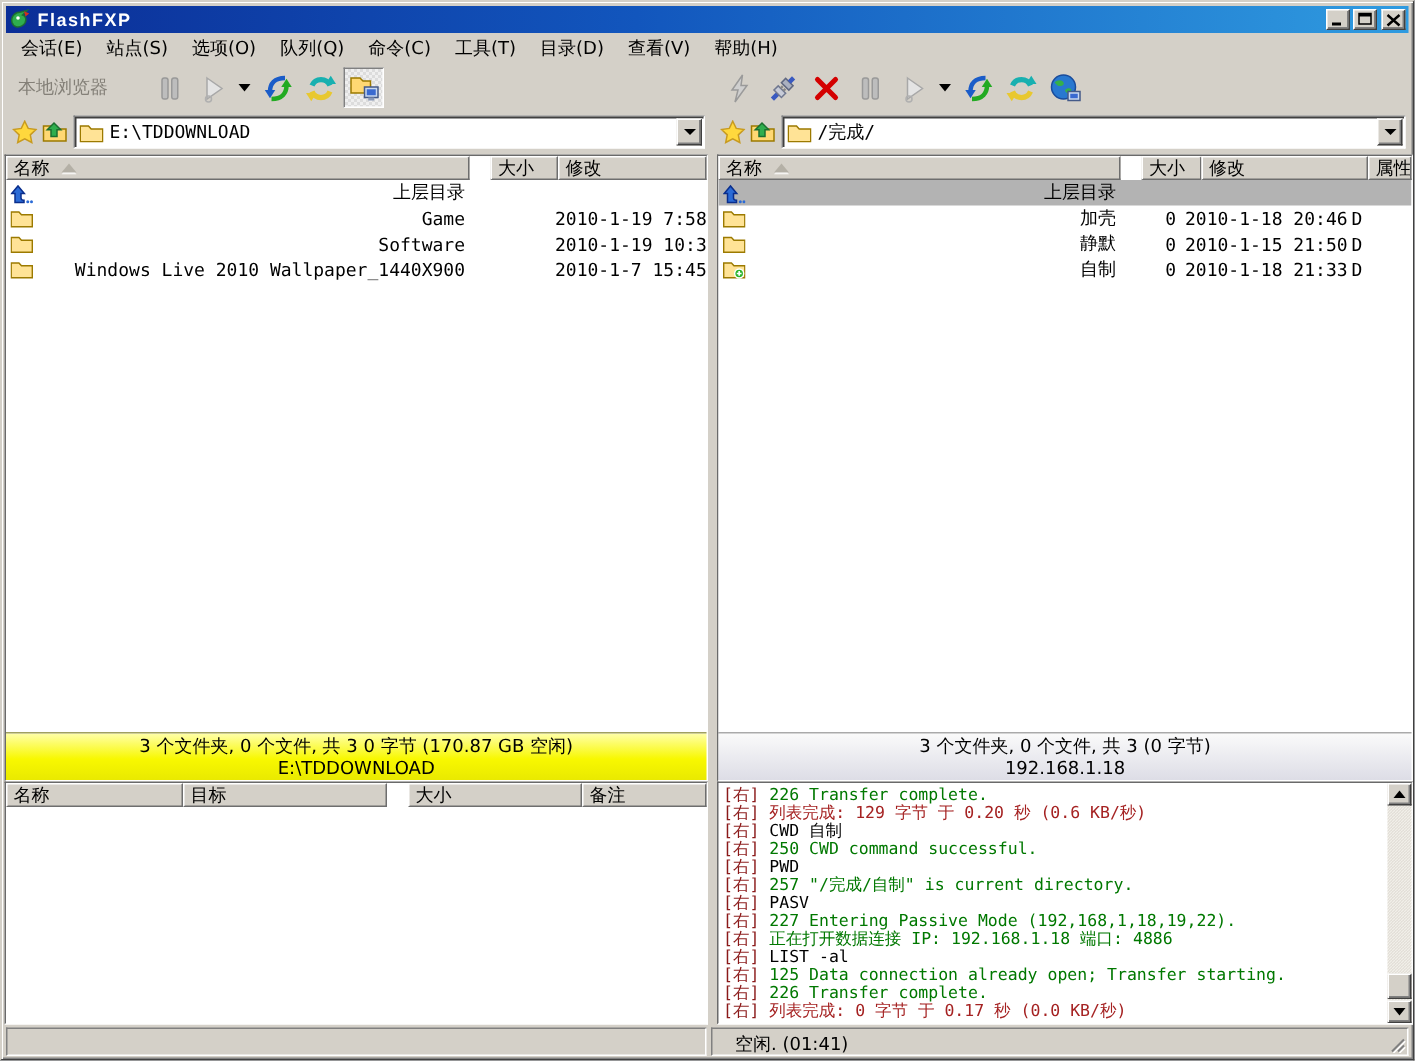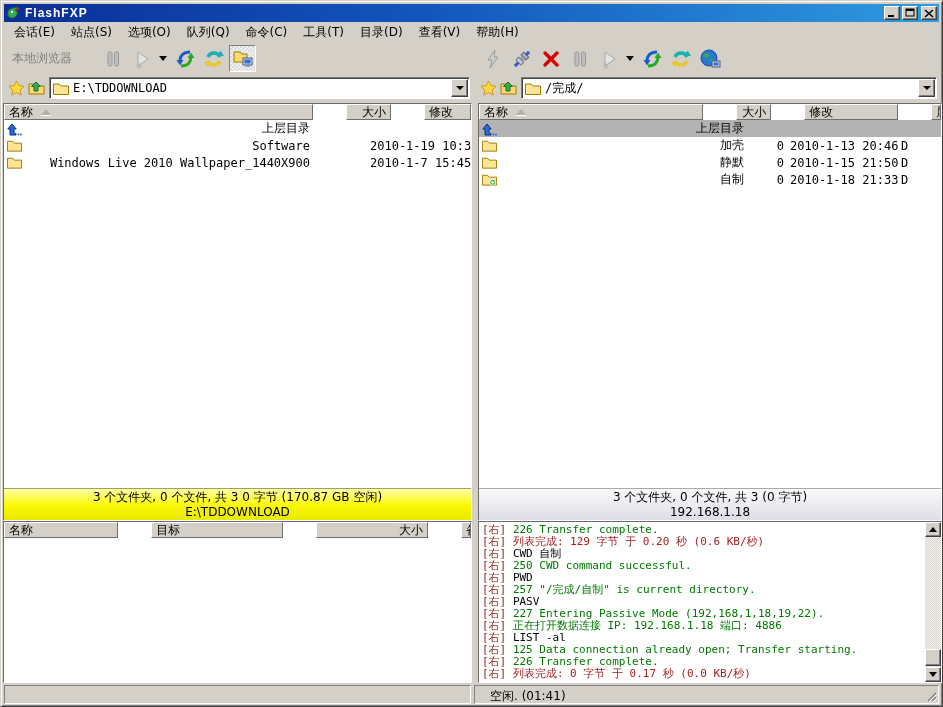--- a/index.html
+++ b/index.html
@@ -47,24 +47,24 @@
     box-shadow:inset 1px 1px 0 #404040;display:flex;align-items:center;padding-left:3px;}
   .combo-text{flex:1;padding-left:4px;font-family:"DejaVu Sans Mono",monospace;font-size:12px;white-space:nowrap;overflow:hidden;}
   .combo-btn{width:17px;height:18px;margin-right:1px;background:#d4d0c8;
     border:1px solid;border-color:#fff #404040 #404040 #fff;box-shadow:inset -1px -1px 0 #808080;
     display:flex;align-items:center;justify-content:center;}
   .combo-btn .drop-arrow{border-top-width:4px;margin:0;}
   
   .pane{position:absolute;background:#fff;border:1px solid;border-color:#6a6a6a #fff #fff #6a6a6a;}
   .pane-left{left:2px;top:102px;width:469px;height:418px;}
   .pane-right{left:477px;top:102px;width:464px;height:418px;}
-  .list-header{display:flex;height:16px;gap:33px;}
+  .list-header{display:flex;height:16px;}
   .hcell{background:#d4d0c8;border:1px solid;border-color:#fff #6e6e6e #6e6e6e #fff;
     padding:0 4px;display:flex;align-items:center;white-space:nowrap;overflow:hidden;}
-  .hcell.right{justify-content:flex-end;}
+  .hcell.right{margin-left:14px;}
   .sort-arrow{width:0;height:0;border-left:5px solid transparent;border-right:5px solid transparent;
     border-bottom:6px solid #b4b0a6;margin-left:8px;filter:drop-shadow(0 1px 0 #fff);}
   .list-body{position:absolute;left:0;top:16px;right:0;bottom:32px;background:#fff;overflow:hidden;}
   .frow{display:flex;height:17px;align-items:center;font-family:"DejaVu Sans Mono",monospace;font-size:12px;}
   .frow.selected{background:#b3b3b3;}
   .fcell{padding:0 3px;white-space:nowrap;overflow:hidden;}
   .fcell.name{display:flex;align-items:center;gap:3px;justify-content:space-between;}
   .fcell.num{text-align:right;}
   .fcell.date-l{padding-left:12px;}
   
@@ -328,20 +328,30 @@
           <span>上层目录</span>
         </div>
         <div class="fcell num lw-size"></div>
         <div class="fcell date-l lw-mod"></div>
       </div>
       <div class="frow">
         <div class="fcell name lw-name">
           <svg width="15" height="13" viewBox="0 0 16 13">
               <path d="M0.5 2 L6 2 L7.8 4 L15.5 4 L15.5 12.5 L0.5 12.5 Z" fill="#ffe396" stroke="#9c7a00"></path>
             </svg>
+          <span>Game</span>
+        </div>
+        <div class="fcell num lw-size"></div>
+        <div class="fcell date-l lw-mod">2010-1-19 7:58</div>
+      </div>
+      <div class="frow">
+        <div class="fcell name lw-name">
+          <svg width="15" height="13" viewBox="0 0 16 13">
+              <path d="M0.5 2 L6 2 L7.8 4 L15.5 4 L15.5 12.5 L0.5 12.5 Z" fill="#ffe396" stroke="#9c7a00"></path>
+            </svg>
           <span>Software</span>
         </div>
         <div class="fcell num lw-size"></div>
         <div class="fcell date-l lw-mod">2010-1-19 10:34</div>
       </div>
       <div class="frow">
         <div class="fcell name lw-name">
           <svg width="15" height="13" viewBox="0 0 16 13">
               <path d="M0.5 2 L6 2 L7.8 4 L15.5 4 L15.5 12.5 L0.5 12.5 Z" fill="#ffe396" stroke="#9c7a00"></path>
             </svg>
@@ -388,21 +398,21 @@
         <div class="fcell rw-attr"></div>
       </div>
       <div class="frow">
         <div class="fcell name rw-name">
           <svg width="15" height="13" viewBox="0 0 16 13">
               <path d="M0.5 2 L6 2 L7.8 4 L15.5 4 L15.5 12.5 L0.5 12.5 Z" fill="#ffe396" stroke="#9c7a00"></path>
             </svg>
           <span>加壳</span>
         </div>
         <div class="fcell num rw-size">0</div>
-        <div class="fcell rw-mod">2010-1-13 20:46</div>
+        <div class="fcell rw-mod">2010-1-18 20:46</div>
         <div class="fcell rw-attr">D</div>
       </div>
       <div class="frow">
         <div class="fcell name rw-name">
           <svg width="15" height="13" viewBox="0 0 16 13">
               <path d="M0.5 2 L6 2 L7.8 4 L15.5 4 L15.5 12.5 L0.5 12.5 Z" fill="#ffe396" stroke="#9c7a00"></path>
             </svg>
           <span>静默</span>
         </div>
         <div class="fcell num rw-size">0</div>

